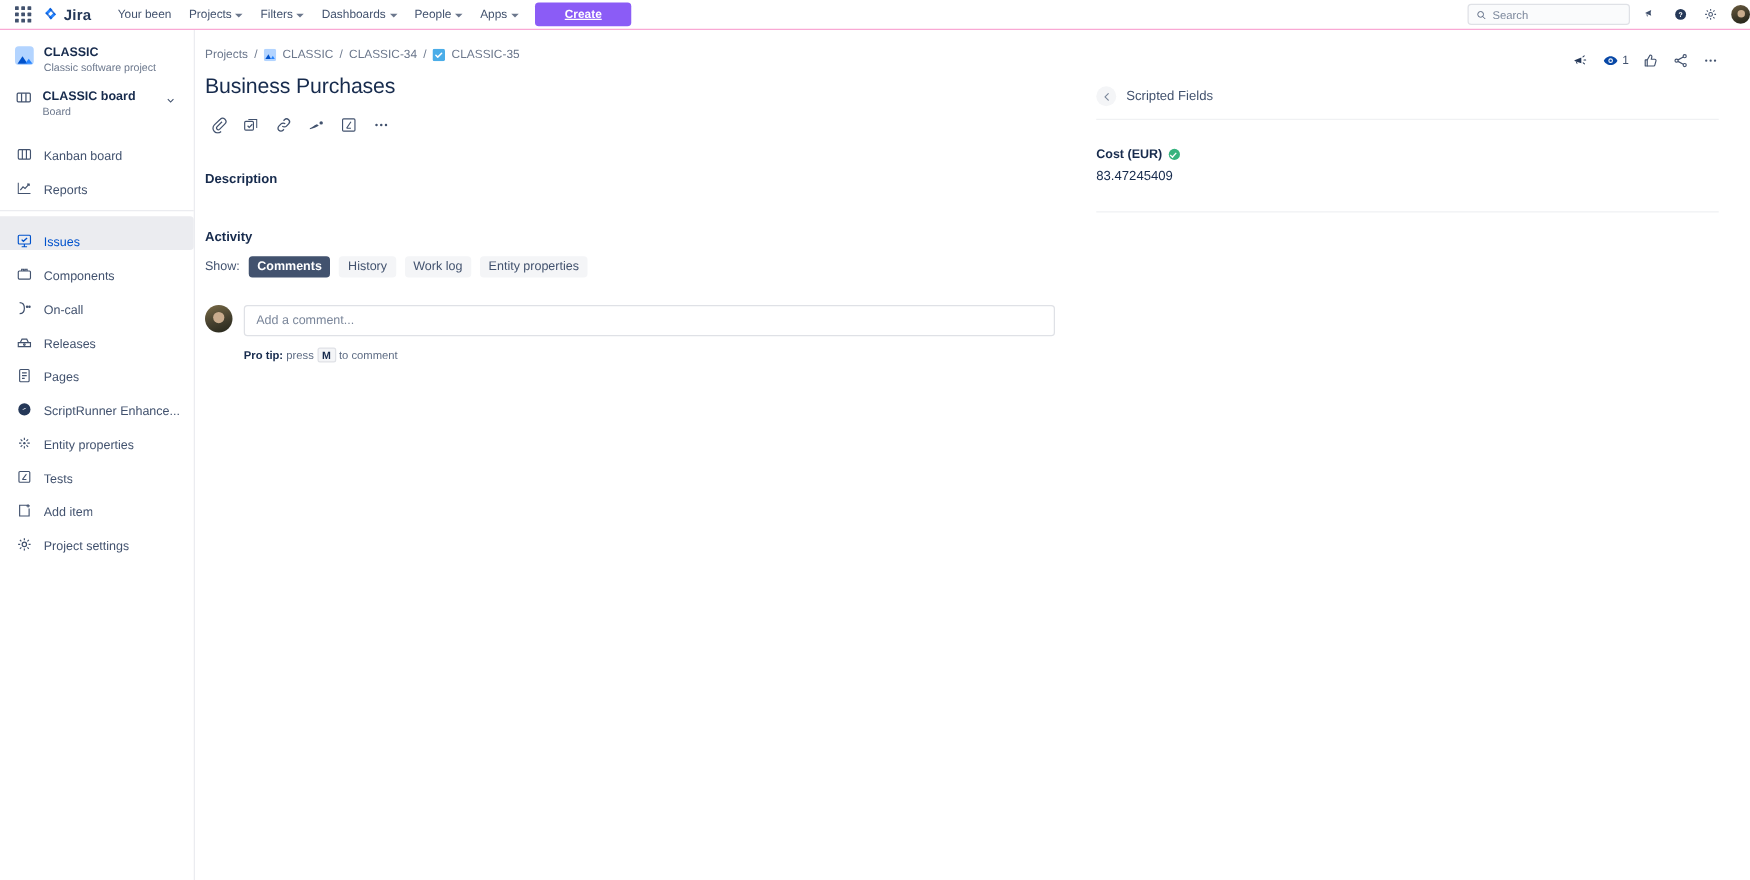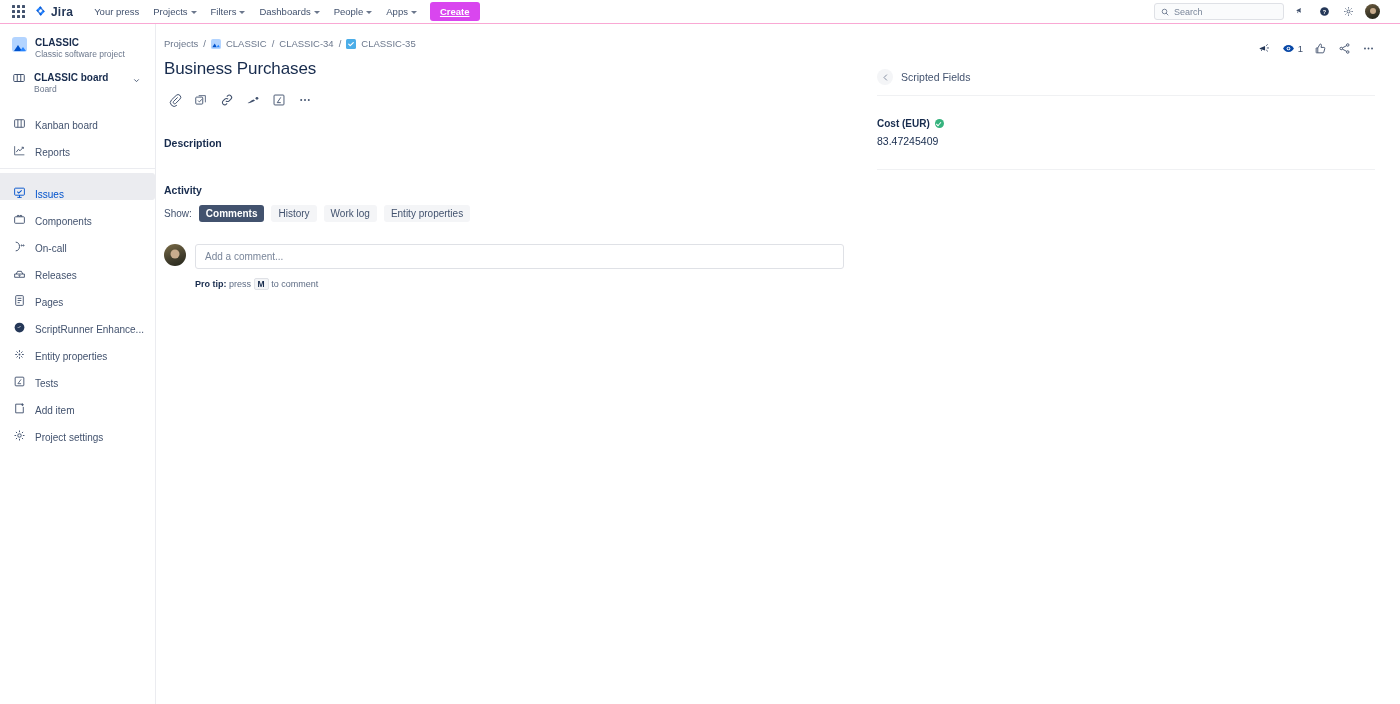--- a/index.html
+++ b/index.html
@@ -29,24 +29,24 @@
   .jira-mark { width: 13px; height: 13px; flex: none; }
   .jira-word { font-size: 12px; font-weight: 600; color: #253858; letter-spacing: .2px; }
   .nav-item {
     display: flex; align-items: center; gap: 3px;
     font-size: 9.5px; color: #42526e; padding: 3px 7px;
     border-radius: 3px; cursor: pointer; white-space: nowrap;
   }
   .nav-item .caret { border-left: 3px solid transparent; border-right: 3px solid transparent;
     border-top: 3.5px solid #6b778c; display: inline-block; margin-top: 1px; }
   .create-btn {
-    background: #d946ef; color: #fff; font-size: 9.5px; font-weight: 600;
-    padding: 4px 10px; border-radius: 3px; border: none; cursor: pointer; margin-left: 6px; text-decoration: underline;
-  }
-  .nav-right { position: absolute; right: 20px; display: flex; align-items: center; gap: 9px; }
+    background: #8b5cf6; color: #fff; font-size: 9.5px; font-weight: 600;
+    padding: 4px 24px; border-radius: 3px; border: none; cursor: pointer; margin-left: 6px; text-decoration: underline;
+  }
+  .nav-right { position: absolute; right: 0; display: flex; align-items: center; gap: 9px; }
   .searchbox {
     display: flex; align-items: center; gap: 5px;
     border: 1px solid #dfe1e6; border-radius: 3px;
     background: #fafbfc; height: 17px; width: 130px; padding: 0 6px; cursor: text;
   }
   .searchbox .ph { font-size: 9px; color: #7a869a; }
   .icon-btn { cursor: pointer; display: flex; align-items: center; justify-content: center;
     width: 15px; height: 15px; }
   .avatar-sm {
     width: 15px; height: 15px; border-radius: 50%; overflow: hidden; cursor: pointer;
@@ -175,21 +175,21 @@
     <svg class="jira-mark" viewBox="0 0 24 24">
       <path d="M11.6 2.2 4 9.8l3 3 7.6-7.6z" fill="#2684ff"></path>
       <path d="M20 12.1 12.4 19.7l-3-3L17 9.1z" fill="#2684ff"></path>
       <path d="M11.6 2.2 9.4 4.4l8.1 8.1 2.5-.4z" fill="#0052cc" opacity=".75"></path>
       <path d="M12.4 19.7l2.2-2.2-8.1-8.1-2.5.4z" fill="#0052cc" opacity=".75"></path>
     </svg>
     <span class="jira-word">Jira</span>
   </div>
 
   <div class="nav-item">
-    <span>Your press</span>
+    <span>Your been</span>
   </div>
   <div class="nav-item">
     <span>Projects</span>
     <span class="caret"></span>
   </div>
   <div class="nav-item">
     <span>Filters</span>
     <span class="caret"></span>
   </div>
   <div class="nav-item">

